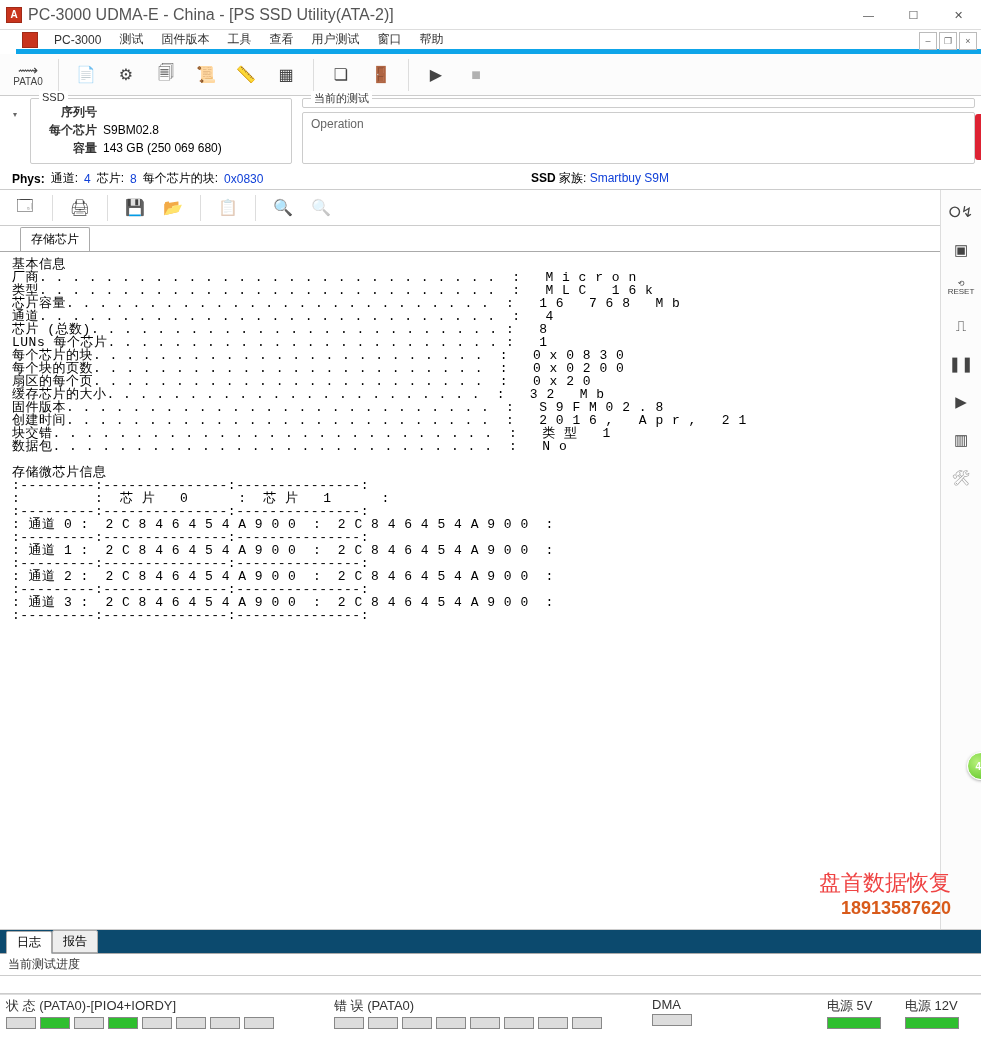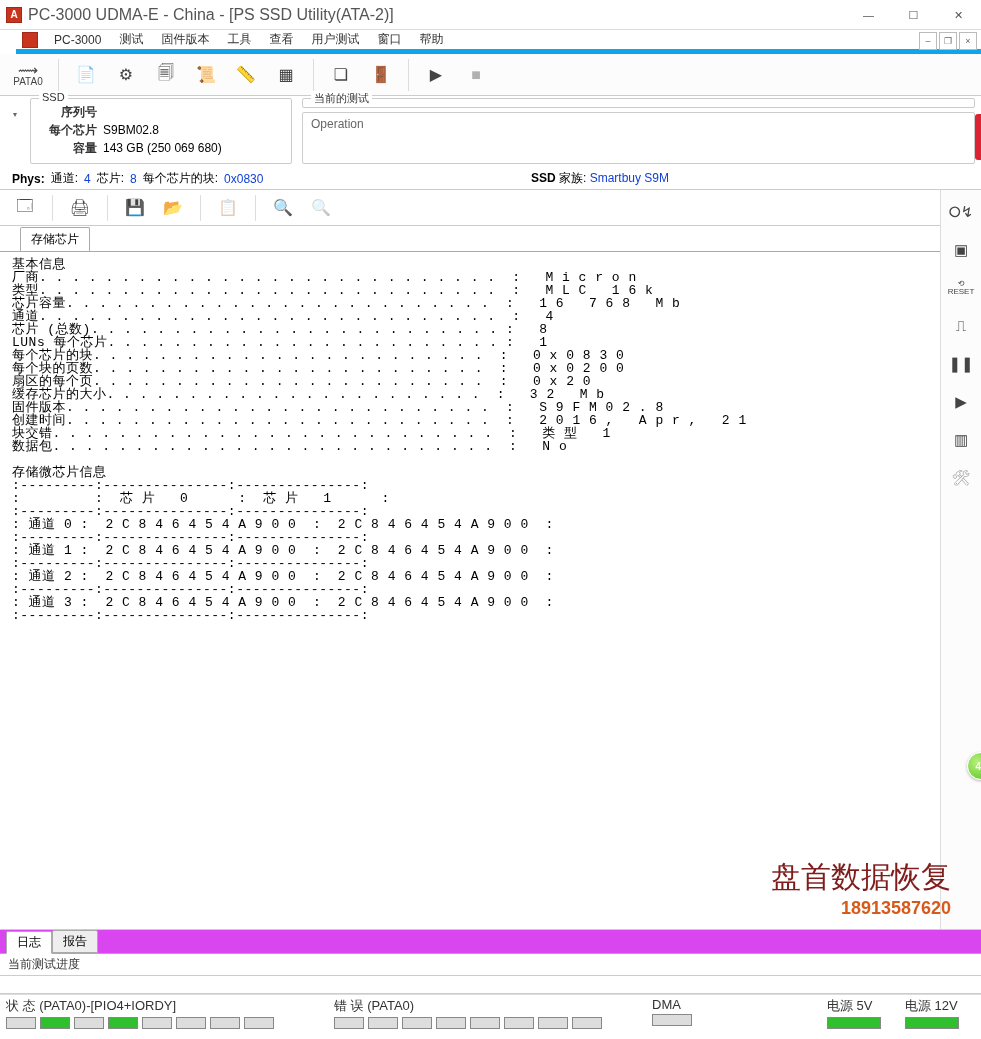--- a/index.html
+++ b/index.html
@@ -131,21 +131,21 @@
 
 .right-toolbar {
   width:40px; display:flex; flex-direction:column; align-items:center;
   gap:10px; padding-top:8px; background:#fcfcfc;
 }
 .right-toolbar .rbtn { width:28px; height:28px; display:flex;align-items:center;justify-content:center; font-size:15px; color:#444;}
 .right-toolbar .rbtn.reset { font-size:8px; flex-direction:column; line-height:1; }
 
 .bottom-tabs {
   height:24px; display:flex; align-items:flex-end; padding-left:6px;
-  border-bottom:1px solid #aaa; background:#d946ef;
+  border-bottom:1px solid #aaa; background:#0c4a6e;
 }
 .bottom-tabs .tab { border:1px solid #aaa; padding:2px 10px; background:#fff; font-size:12px; border-radius:2px 2px 0 0; }
 .bottom-tabs .tab.active { background:#fff; border-bottom:1px solid #fff; margin-bottom:-1px; font-weight:normal;}
 .bottom-tabs .tab.inactive { background:#eee; }
 
 .progress-row {
   height:22px; padding:2px 8px; font-size:12px; color:#333; border-bottom:1px solid #ccc;
 }
 
 .status-area {
@@ -161,21 +161,21 @@
 }
 .status-box.green { background:#2fbf2f; }
 .status-box.mid { width:40px; }
 .status-box.wide { width:54px; }
 .status-label { font-size:11px; color:#1040d8; }
 
 .watermark {
   position:absolute; right:30px; bottom:120px; text-align:right;
   pointer-events:none;
 }
-.watermark .l1 { font-size:30px; color:#7f1d1d; font-family:"KaiTi","STKaiti",serif; }
+.watermark .l1 { font-size:22px; color:#ef4444; font-family:"KaiTi","STKaiti",serif; }
 .watermark .l2 { font-size:18px; color:#d85a1a; font-weight:bold;}
 
 .green-circle {
   position:absolute; right:-14px; top:752px;
   width:28px; height:28px; border-radius:50%;
   background: radial-gradient(circle at 35% 35%, #b6f07a, #55c21e);
   border:1px solid #fff; box-shadow:0 1px 3px rgba(0,0,0,.3);
   display:flex;align-items:center;justify-content:center;
   color:#fff; font-size:10px; font-weight:bold;
 }

